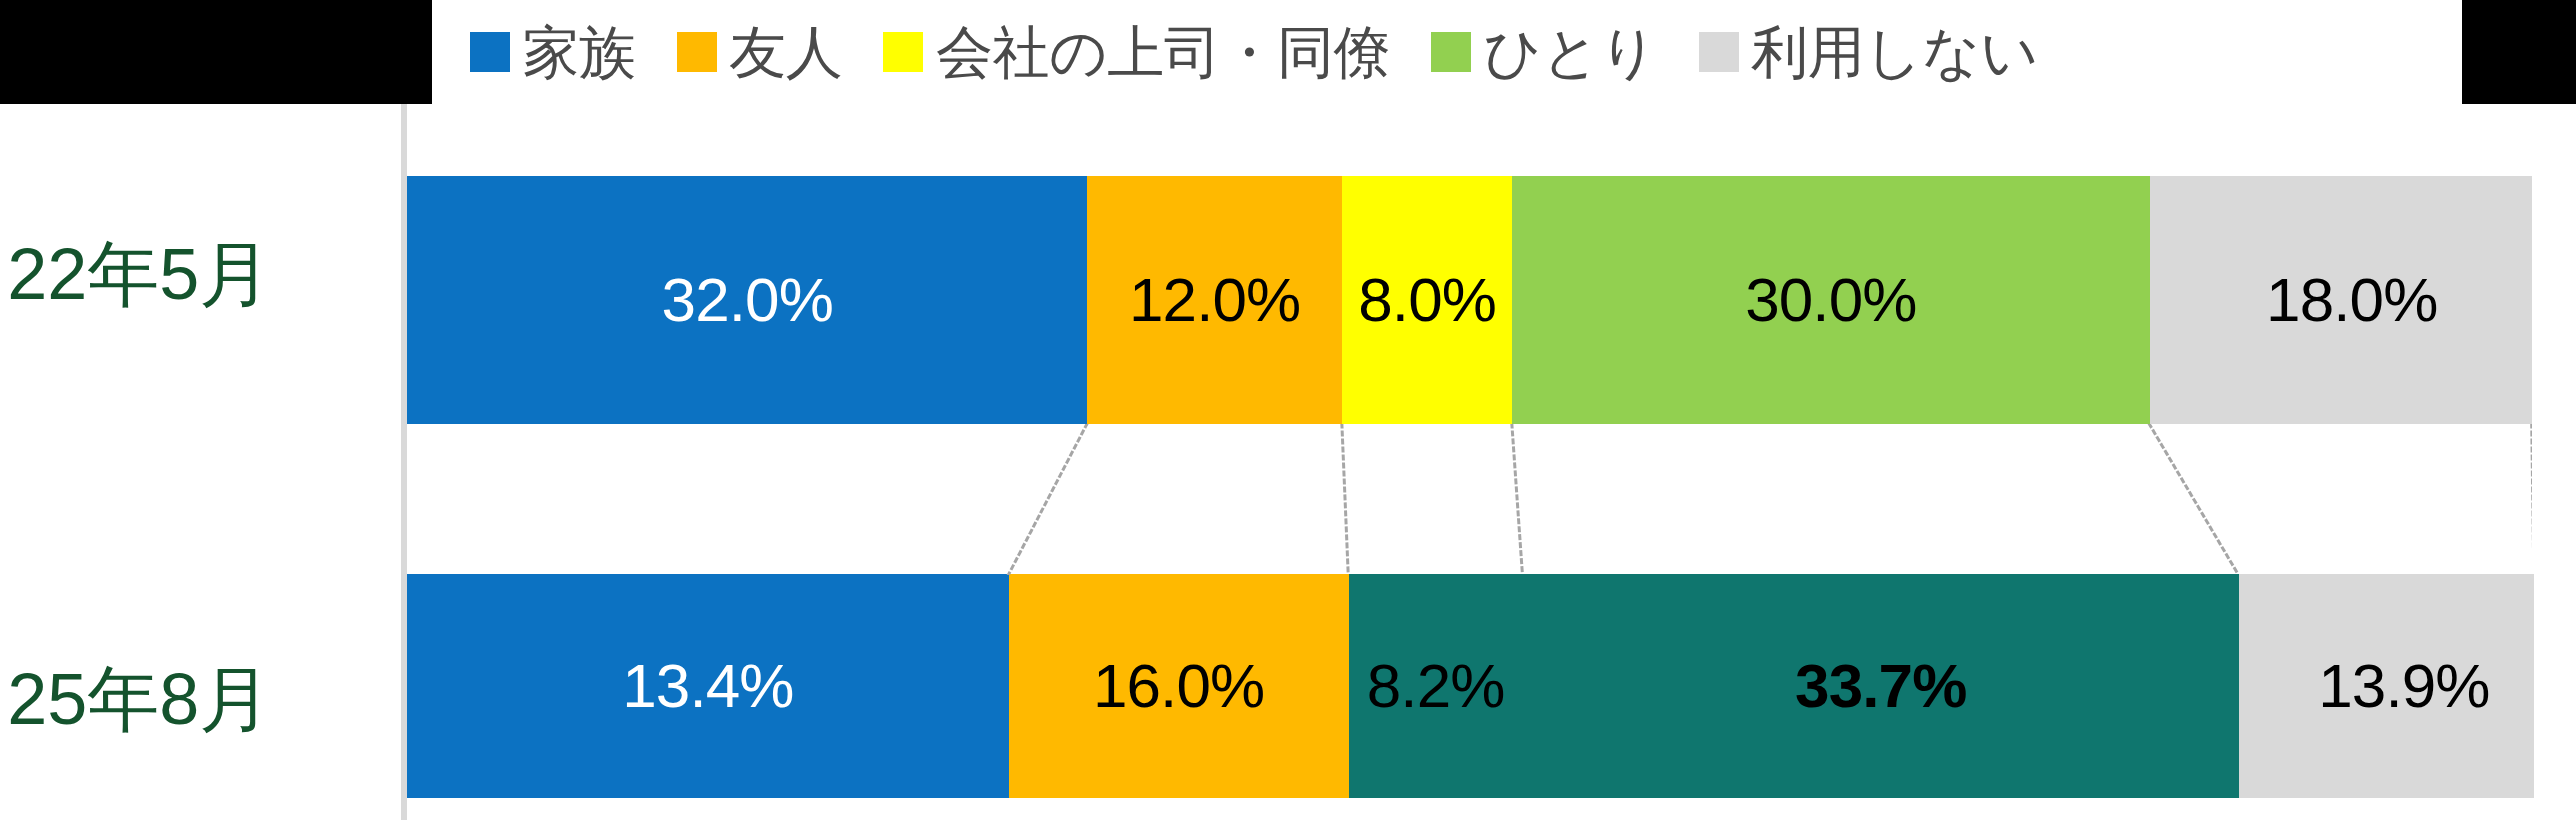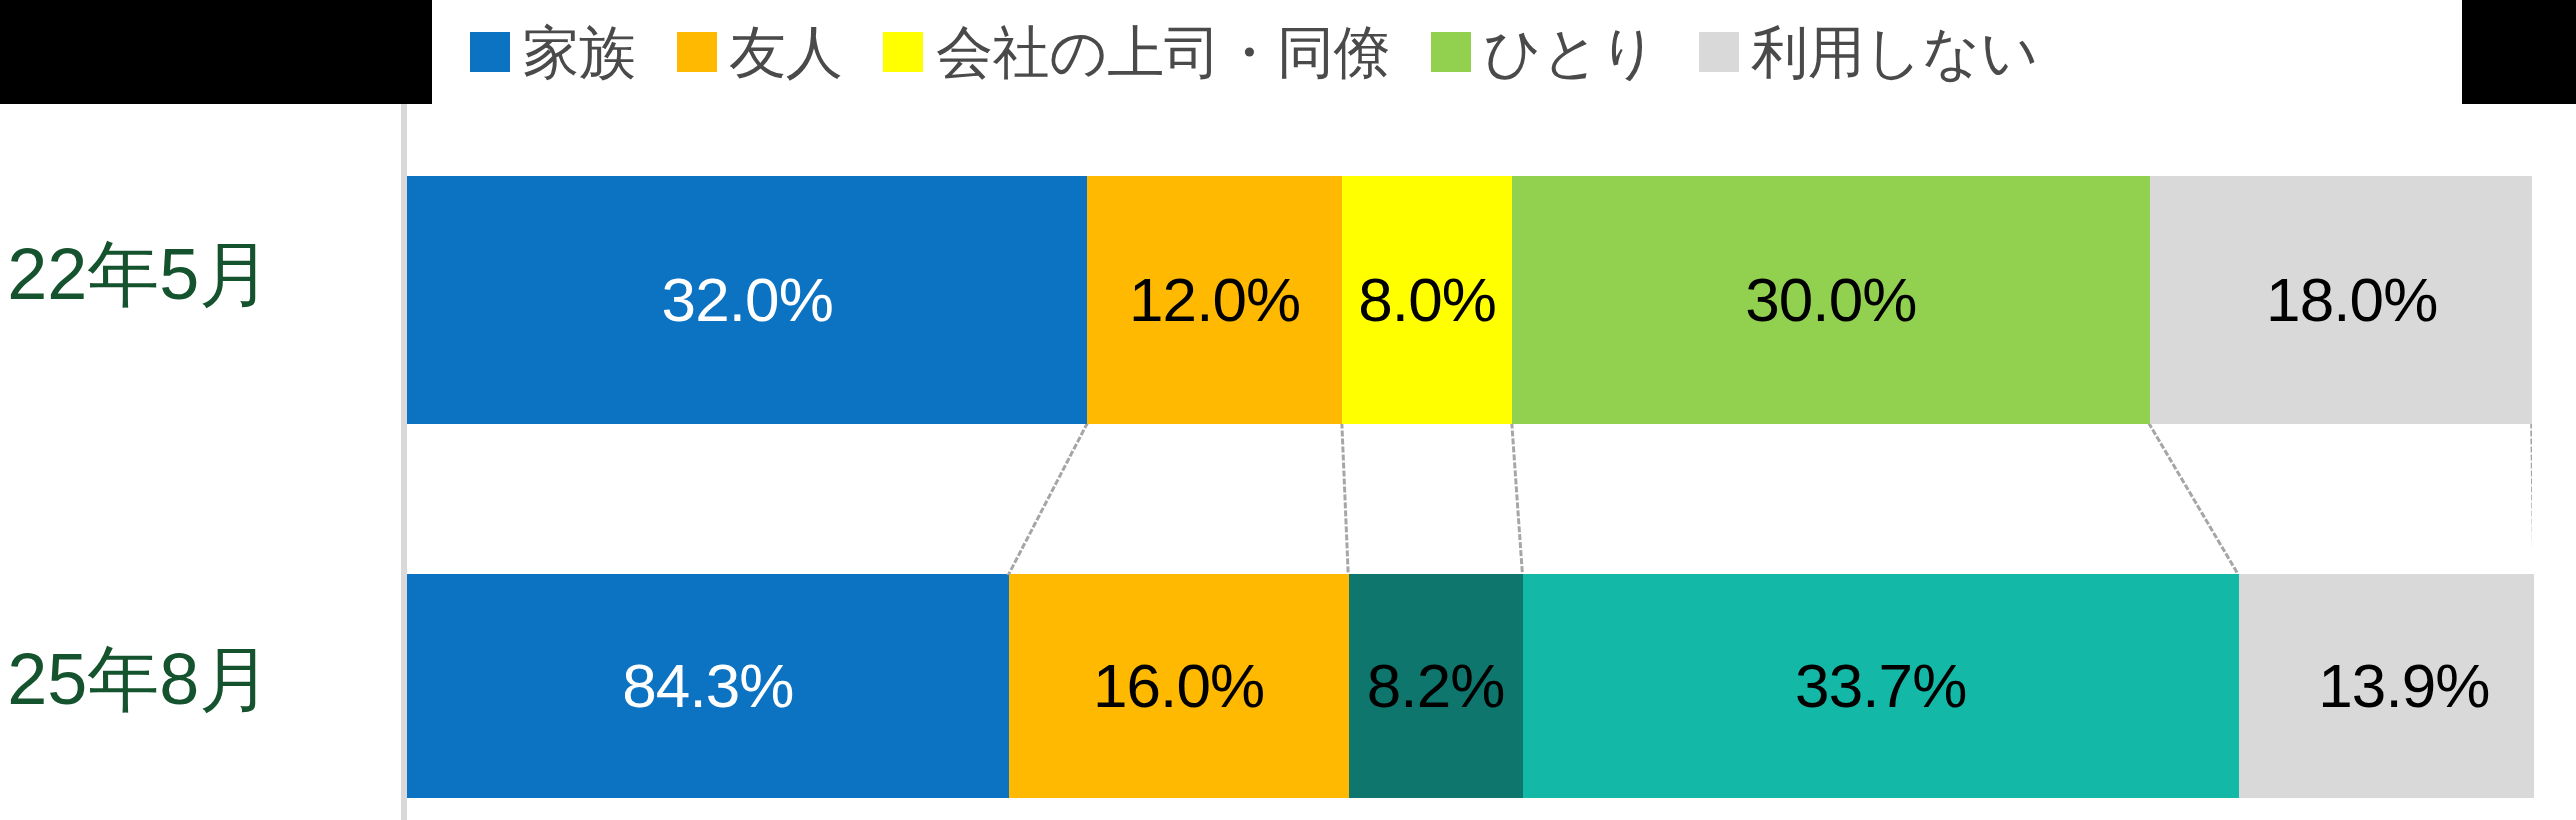--- a/index.html
+++ b/index.html
@@ -123,21 +123,21 @@
     text-align: left;
     padding-left: 7.2px;
     box-sizing: border-box;
     font-size: 72px;
     color: #14532d;
     line-height: 1;
     white-space: nowrap;
     z-index: 20;
   }
   .cat-1 { top: 238px; }
-  .cat-2 { top: 643px; }
+  .cat-2 { top: 663px; }
 </style>
 </head>
 <body>
 
 <div class="plot">
 
   <div class="axis-line"></div>
 
   <div class="bar bar-1">
     <div class="seg" style="background: rgb(12, 114, 194); flex: 0 0 32%;">
@@ -162,29 +162,29 @@
         <line x1="320" y1="0" x2="283.00000000000006" y2="100" stroke="#A6A6A6" stroke-width="3" vector-effect="non-scaling-stroke" stroke-dasharray="3 5" stroke-linecap="square"></line>
         <line x1="440" y1="0" x2="442.99999999999994" y2="100" stroke="#A6A6A6" stroke-width="3" vector-effect="non-scaling-stroke" stroke-dasharray="3 5" stroke-linecap="square"></line>
         <line x1="520" y1="0" x2="525" y2="100" stroke="#A6A6A6" stroke-width="3" vector-effect="non-scaling-stroke" stroke-dasharray="3 5" stroke-linecap="square"></line>
         <line x1="820" y1="0" x2="862" y2="100" stroke="#A6A6A6" stroke-width="3" vector-effect="non-scaling-stroke" stroke-dasharray="3 5" stroke-linecap="square"></line>
         <line x1="1000" y1="0" x2="1001.0000000000001" y2="100" stroke="#A6A6A6" stroke-width="3" vector-effect="non-scaling-stroke" stroke-dasharray="3 5" stroke-linecap="square"></line>
       </svg>
   </div>
 
   <div class="bar bar-2">
     <div class="seg" style="background: rgb(12, 114, 194); flex: 0 0 28.3%;">
-      <span class="seg-label light">84.3%</span>
+      <span class="seg-label light">13.4%</span>
     </div>
     <div class="seg" style="background: rgb(255, 185, 0); flex: 0 0 16%;">
       <span class="seg-label dark">16.0%</span>
     </div>
     <div class="seg" style="background: #0f766e; flex: 0 0 8.2%;">
       <span class="seg-label dark">8.2%</span>
     </div>
-    <div class="seg" style="background: #14b8a6; flex: 0 0 33.7%;">
+    <div class="seg" style="background: #0f766e; flex: 0 0 33.7%; font-weight: bold;">
       <span class="seg-label dark">33.7%</span>
     </div>
     <div class="seg" style="background: rgb(217, 217, 217); flex: 0 0 13.9%; padding-left: 35px;">
       <span class="seg-label dark">13.9%</span>
     </div>
   </div>
 
 </div>
 
 <div class="cat-label cat-1">22年5月</div>

